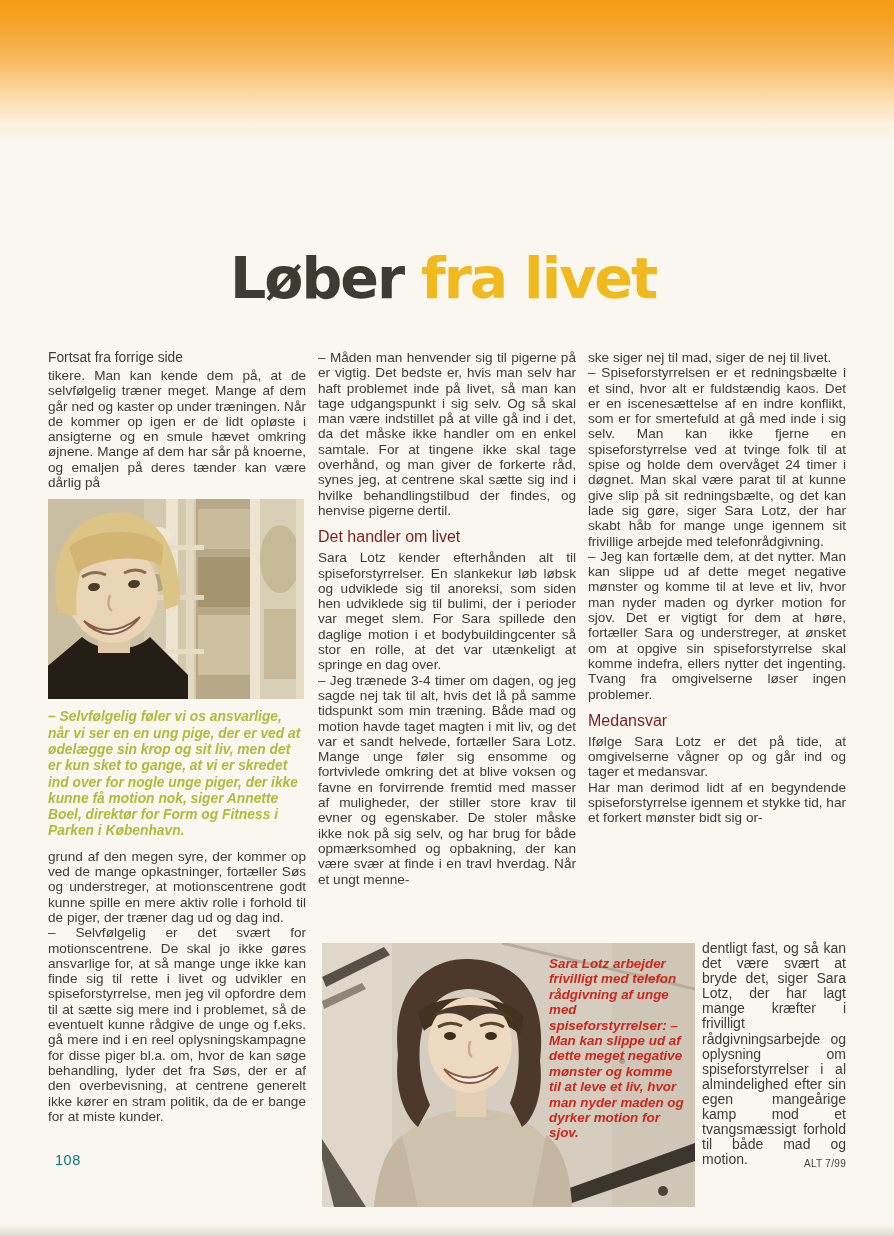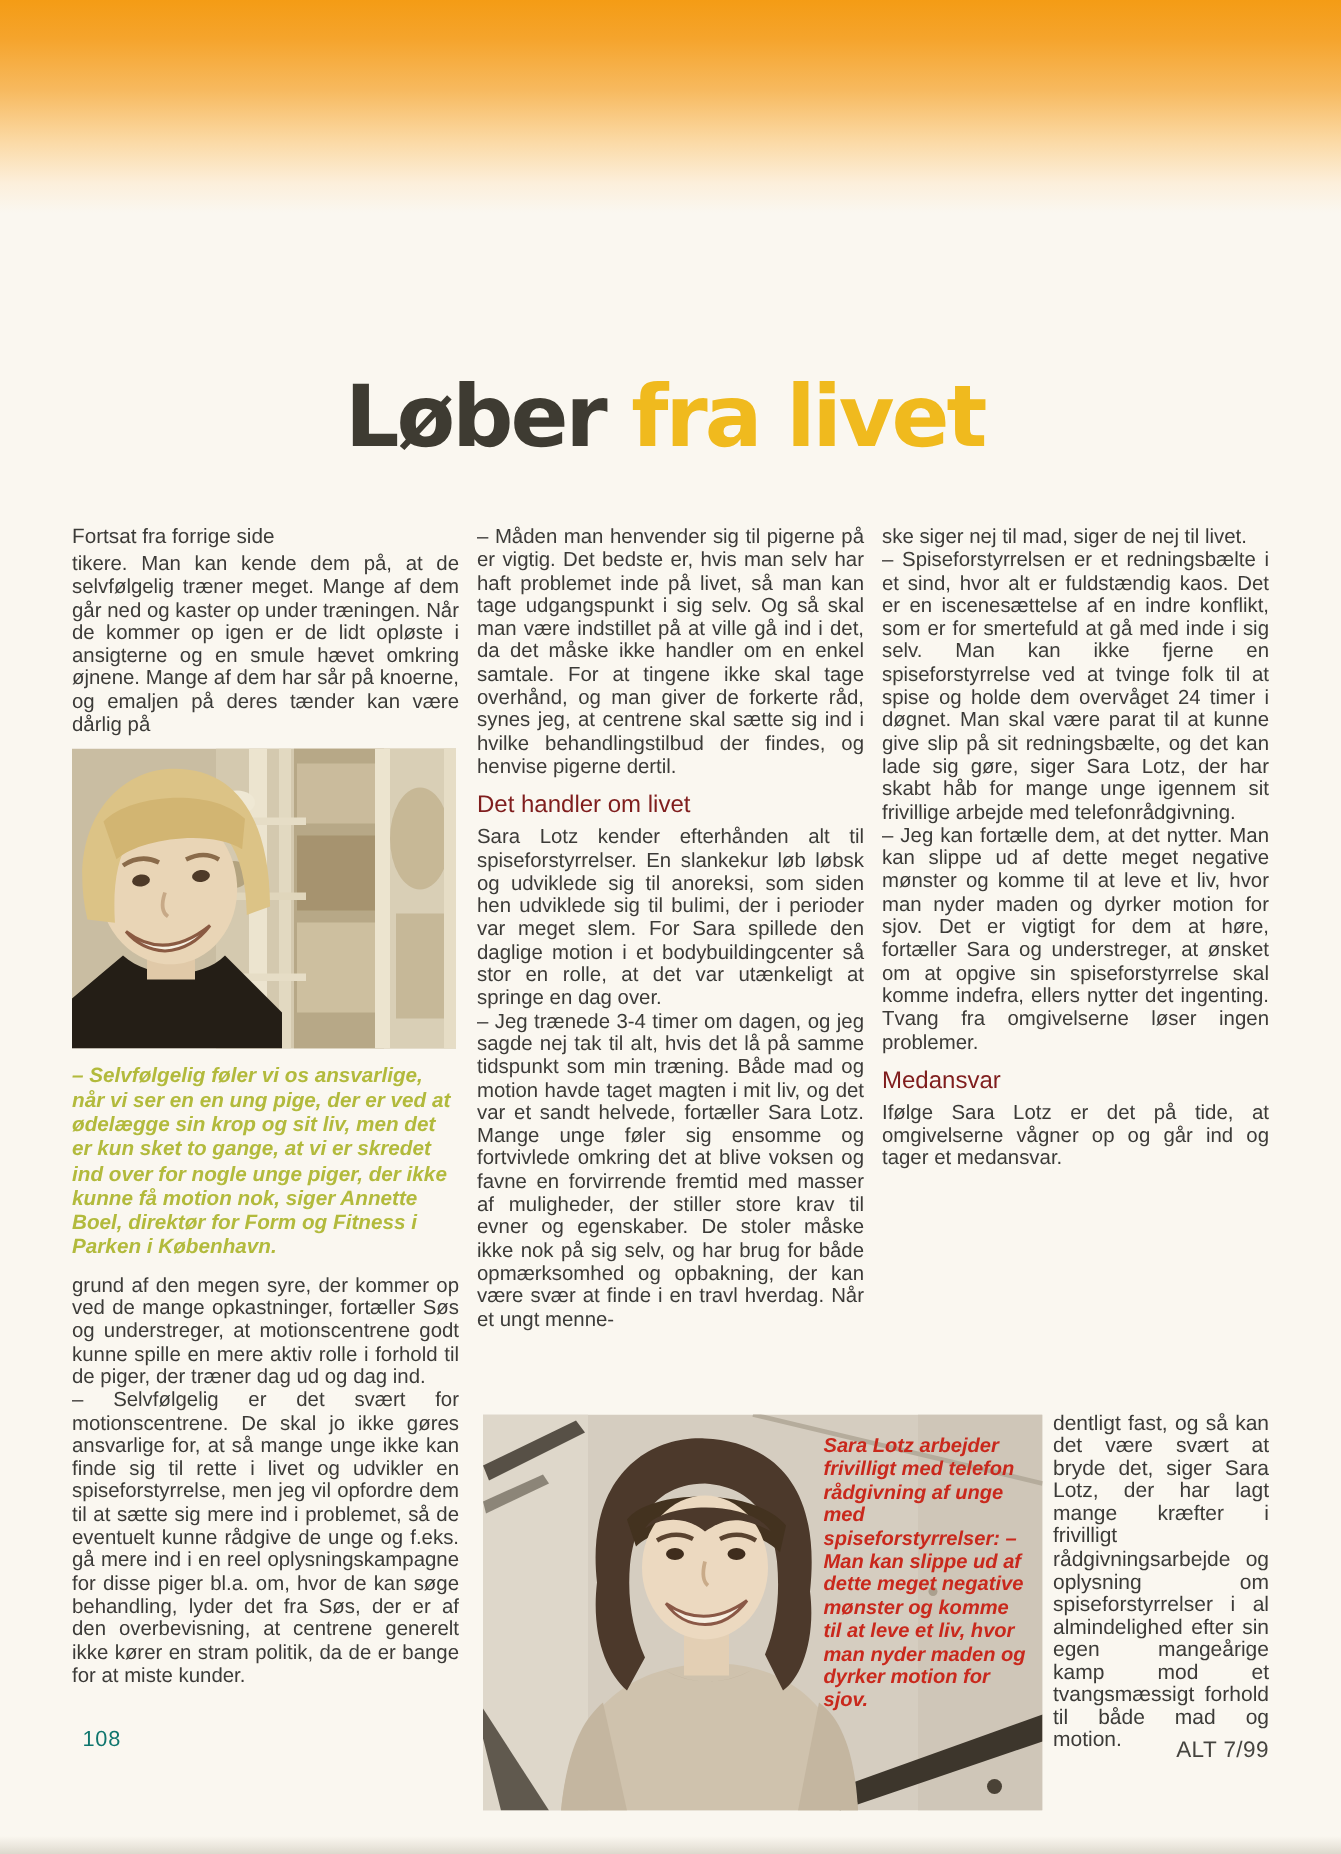--- a/index.html
+++ b/index.html
@@ -60,21 +60,21 @@
     position:absolute;left:702px;top:941px;width:144px;
     font-size:14px;line-height:15.1px;
   }
   .col3-narrow p{margin:0;}
   .page-number{
     position:absolute;left:55px;top:1152px;
     font-size:14.5px;color:#0f766e;letter-spacing:0.5px;
   }
   .issue-tag{
     position:absolute;right:48px;top:1158px;
-    font-size:15px;color:#45443f;letter-spacing:0.3px;
+    font-size:10px;color:#45443f;letter-spacing:0.3px;
   }
 </style>
 </head>
 <body>
 
 <div class="page">
 
   <div class="orange-band"></div>
 
   <h1 class="title"><span class="t-dark">Løber</span><span class="t-yellow"> fra livet</span></h1>
@@ -138,20 +138,21 @@
     <p class="just">Sara Lotz kender efterhånden alt til spiseforstyrrelser. En slankekur løb løbsk og udviklede sig til anoreksi, som siden hen udviklede sig til bulimi, der i perioder var meget slem. For Sara spillede den daglige motion i et bodybuildingcenter så stor en rolle, at det var utænkeligt at springe en dag over.</p>
     <p class="just">– Jeg trænede 3-4 timer om dagen, og jeg sagde nej tak til alt, hvis det lå på samme tidspunkt som min træning. Både mad og motion havde taget magten i mit liv, og det var et sandt helvede, fortæller Sara Lotz. Mange unge føler sig ensomme og fortvivlede omkring det at blive voksen og favne en forvirrende fremtid med masser af muligheder, der stiller store krav til evner og egenskaber. De stoler måske ikke nok på sig selv, og har brug for både opmærksomhed og opbakning, der kan være svær at finde i en travl hverdag. Når et ungt menne-</p>
   </div>
 
   <div class="col col3">
     <p class="just">ske siger nej til mad, siger de nej til livet.</p>
     <p class="just">– Spiseforstyrrelsen er et redningsbælte i et sind, hvor alt er fuldstændig kaos. Det er en iscenesættelse af en indre konflikt, som er for smertefuld at gå med inde i sig selv. Man kan ikke fjerne en spiseforstyrrelse ved at tvinge folk til at spise og holde dem overvåget 24 timer i døgnet. Man skal være parat til at kunne give slip på sit redningsbælte, og det kan lade sig gøre, siger Sara Lotz, der har skabt håb for mange unge igennem sit frivillige arbejde med telefonrådgivning.</p>
     <p class="just">– Jeg kan fortælle dem, at det nytter. Man kan slippe ud af dette meget negative mønster og komme til at leve et liv, hvor man nyder maden og dyrker motion for sjov. Det er vigtigt for dem at høre, fortæller Sara og understreger, at ønsket om at opgive sin spiseforstyrrelse skal komme indefra, ellers nytter det ingenting. Tvang fra omgivelserne løser ingen problemer.</p>
     <p class="sec-heading">Medansvar</p>
     <p class="just">Ifølge Sara Lotz er det på tide, at omgivelserne vågner op og går ind og tager et medansvar.</p>
+    <p class="just">Har man derimod lidt af en begyndende spiseforstyrrelse igennem et stykke tid, har et forkert mønster bidt sig or-</p>
   </div>
 
   <div class="photo2-wrap">
     <svg width="373" height="264" viewBox="0 0 373 264" xmlns="http://www.w3.org/2000/svg">
       <rect x="0" y="0" width="373" height="264" fill="#d5cdc0"></rect>
       <rect x="0" y="0" width="70" height="264" fill="#ded7ca"></rect>
       <rect x="290" y="0" width="83" height="264" fill="#cfc6b8"></rect>
 
       <polygon points="0,34 62,4 68,12 4,44" fill="#575046"></polygon>
       <polygon points="0,58 40,40 44,46 2,66" fill="#6a6256" opacity="0.7"></polygon>

